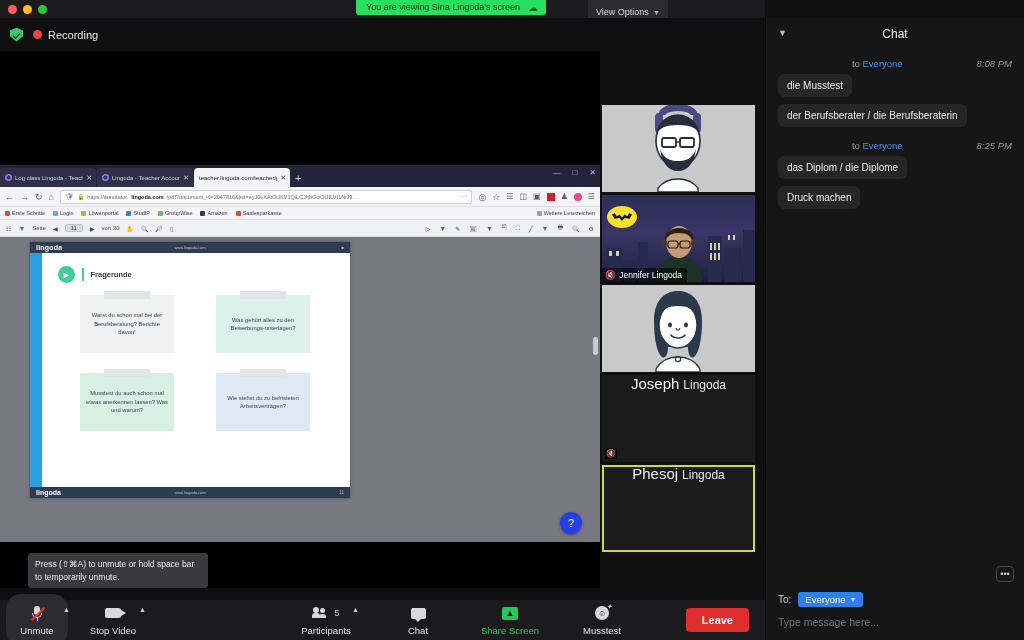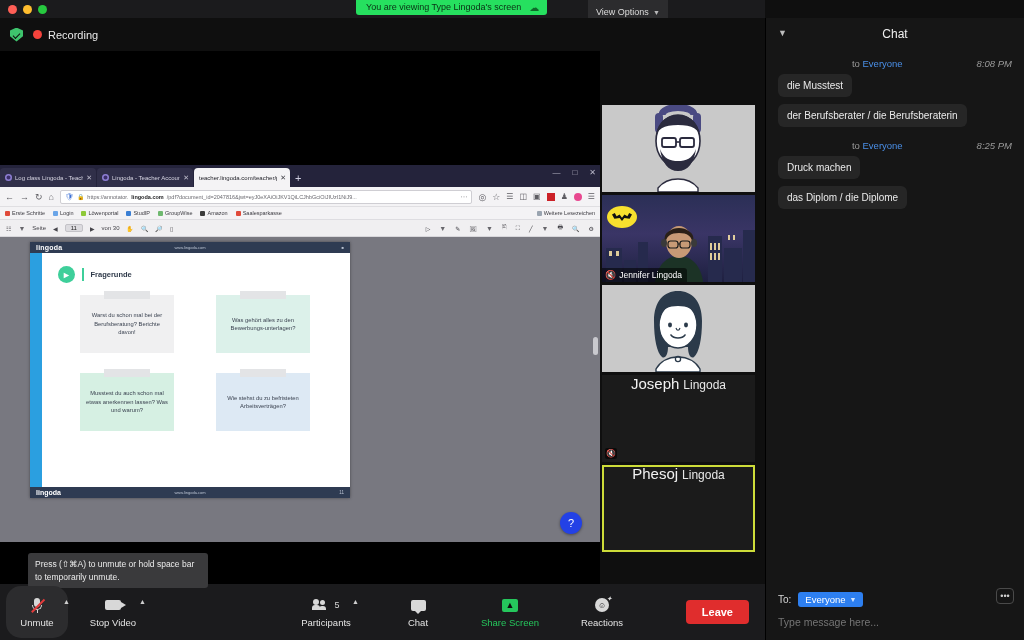--- a/index.html
+++ b/index.html
@@ -279,42 +279,42 @@
   }
   .msg-meta .to { margin-left: auto; margin-right: auto; }
   .msg-meta .to b { color: #4a8fe7; font-weight: normal; }
   .msg-meta .time { color: #9a9a9a; font-style: italic; }
   .bubble {
     display: inline-block; background: #262626; color: #eaeaea;
     font-size: 10px; padding: 6px 9px; border-radius: 6px;
     margin-bottom: 7px; max-width: 100%;
   }
   .chat-foot { padding: 8px 12px 10px 12px; position: relative; }
-  .to-row { display: flex; align-items: center; gap: 7px; }
+  .to-row { display: flex; align-items: center; gap: 7px; margin-top: 22px; }
   .to-row .lbl { color: #d7d7d7; font-size: 10px; }
   .to-pill {
     background: #2d7ff0; color: #fff; font-size: 9.5px;
     padding: 2px 7px; border-radius: 3px; display: flex; align-items: center; gap: 4px;
     cursor: pointer;
   }
   .more-btn {
     position: absolute; right: 10px; top: 4px;
     width: 18px; height: 16px; border: 1px solid #4a4a4a; border-radius: 4px;
     color: #cfcfcf; font-size: 9px; display: flex; align-items: center; justify-content: center;
     cursor: pointer;
   }
   .msg-input {
     margin-top: 9px; background: transparent; border: none; outline: none;
     color: #8f8f8f; font-size: 10.5px; width: 100%;
     font-family: "Liberation Sans", sans-serif;
   }
 
   
   .toolbar {
-    position: absolute; left: 0; bottom: 0; width: 765px; height: 56px;
+    position: absolute; left: 0; bottom: 0; width: 765px; height: 40px;
     background: #1b1b1d; display: flex; align-items: center;
   }
   .tb-item {
     display: flex; flex-direction: column; align-items: center; justify-content: center;
     gap: 3px; color: #e3e3e3; font-size: 9.5px; position: relative;
     min-width: 62px; height: 52px; cursor: pointer;
   }
   .tb-item .ic { height: 17px; display: flex; align-items: center; justify-content: center; }
   .tb-caret {
     position: absolute; right: -2px; top: 12px; color: #cfcfcf; font-size: 7px;
@@ -386,21 +386,21 @@
 
   <div class="mac-bar">
     <div class="traffic">
       <span class="dot r"></span>
       <span class="dot y"></span>
       <span class="dot g"></span>
     </div>
   </div>
 
   <div class="viewing-pill">
-    <span>You are viewing Type Lingoda's screen</span>
+    <span>You are viewing Sina Lingoda's screen</span>
     <span class="cloud">☁</span>
   </div>
   <div class="view-options">
     <span>View Options</span>
     <span class="caret-d">▼</span>
   </div>
 
   <div class="rec-bar">
     <span class="shield"></span>
     <span class="rec-dot"></span>
@@ -686,22 +686,22 @@
       <div><span class="bubble">die Musstest</span></div>
       <div><span class="bubble">der Berufsberater / die Berufsberaterin</span></div>
 
       <div class="msg-meta">
         <span class="to">
           <span>to</span>
           <b>Everyone</b>
         </span>
         <span class="time">8:25 PM</span>
       </div>
+      <div><span class="bubble">das Diplom / die Diplome</span></div>
       <div><span class="bubble">Druck machen</span></div>
-      <div><span class="bubble">das Diplom / die Diplome</span></div>
     </div>
 
     <div class="chat-foot">
       <div class="more-btn">•••</div>
       <div class="to-row">
         <span class="lbl">To:</span>
         <span class="to-pill">
           <span>Everyone</span>
           <span class="caret-d">▼</span>
         </span>
@@ -759,20 +759,20 @@
       <div class="tb-item">
         <span class="ic">
             <span class="share-ic">▲</span>
           </span>
         <span class="green-label">Share Screen</span>
       </div>
       <div class="tb-item">
         <span class="ic">
             <span class="react-ic">☺<i class="spark">✦</i></span>
           </span>
-        <span>Reactions</span>
+        <span>Musstest</span>
       </div>
     </div>
 
     <div class="leave-btn">Leave</div>
   </div>
 
 </div>
 
 </body></html>

